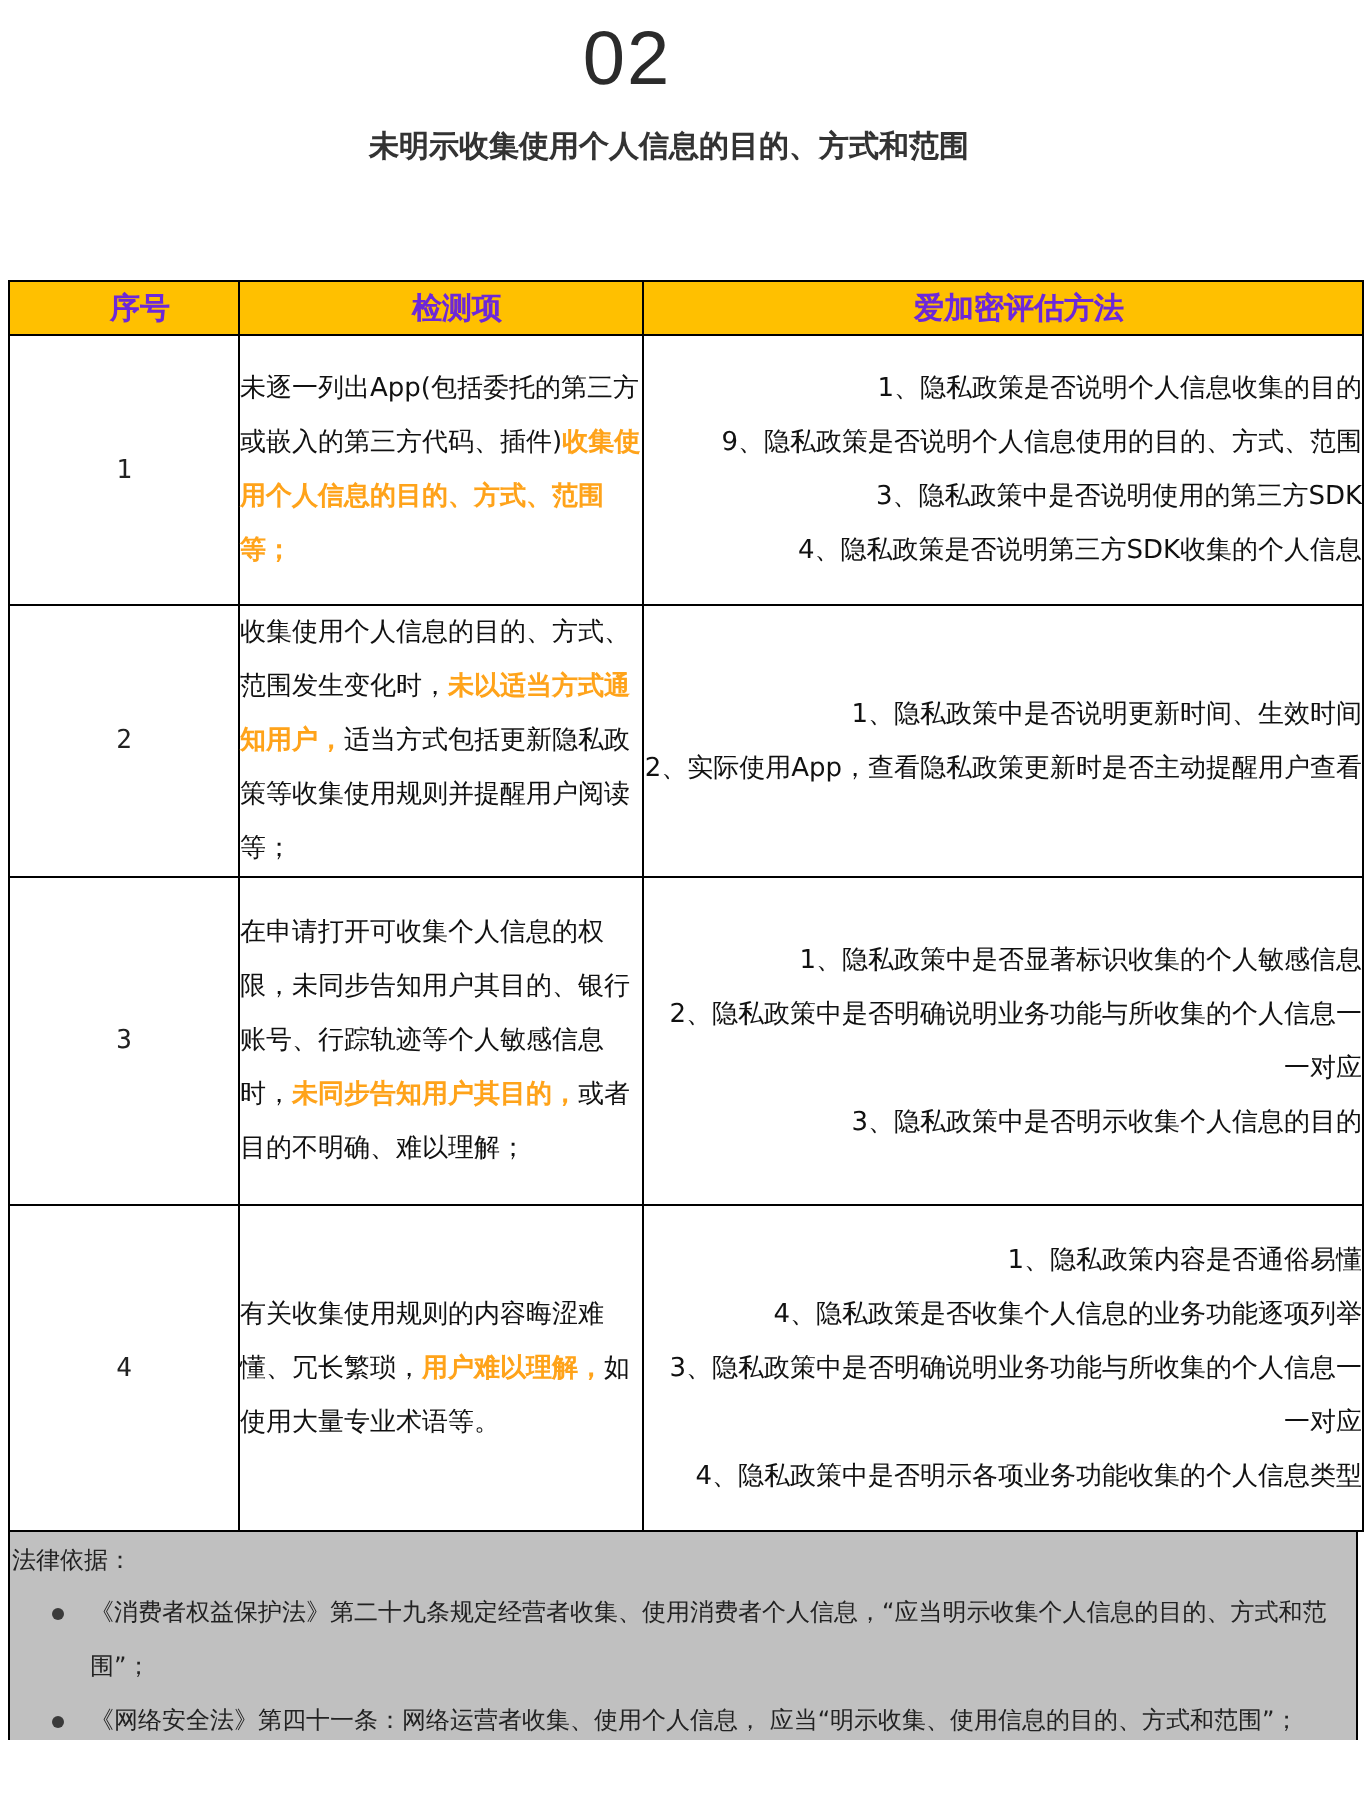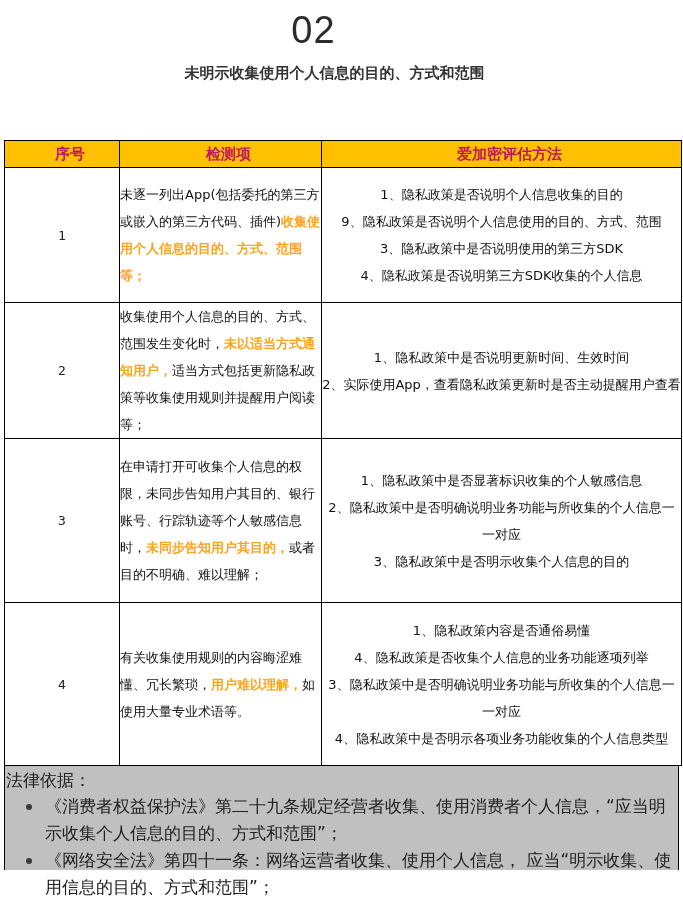--- a/index.html
+++ b/index.html
@@ -48,21 +48,21 @@
       font-size: 13px;
     }
     table.eval-table th,
     table.eval-table td {
       border: 1px solid #000000;
       padding: 0;
       vertical-align: middle;
     }
     table.eval-table th {
       background: #FFC000;
-      color: #be185d;
+      color: #6d28d9;
       font-size: 15px;
       font-weight: bold;
       height: 26px;
       text-align: center;
       line-height: 26px;
       padding-left: 16px;
     }
     col.c-idx { width: 115px; }
     col.c-item { width: 202px; }
     col.c-method { width: 360px; }
@@ -72,21 +72,21 @@
       font-size: 13px;
       color: #222;
     }
     td.item {
       text-align: left;
       line-height: 27px;
       color: #111;
       padding-right: 2px;
     }
     td.method {
-      text-align: center;
+      text-align: right;
       line-height: 27px;
       color: #111;
     }
     .hl {
       color: #FFA31A;
       font-weight: bold;
     }
     .method-line {
       display: block;
     }
@@ -96,21 +96,21 @@
     tr.r4 td { height: 162px; }
     .legal {
       position: absolute;
       top: 765px;
       left: 4px;
       width: 675px;
       height: 105px;
       background: #C0C0C0;
       border: 1px solid #000;
       border-bottom: none;
-      font-size: 17px;
+      font-size: 12px;
       color: #222;
       box-sizing: border-box;
     }
     .legal-title {
       position: absolute;
       top: 3px;
       left: 1px;
       line-height: 22px;
     }
     .legal ul {

